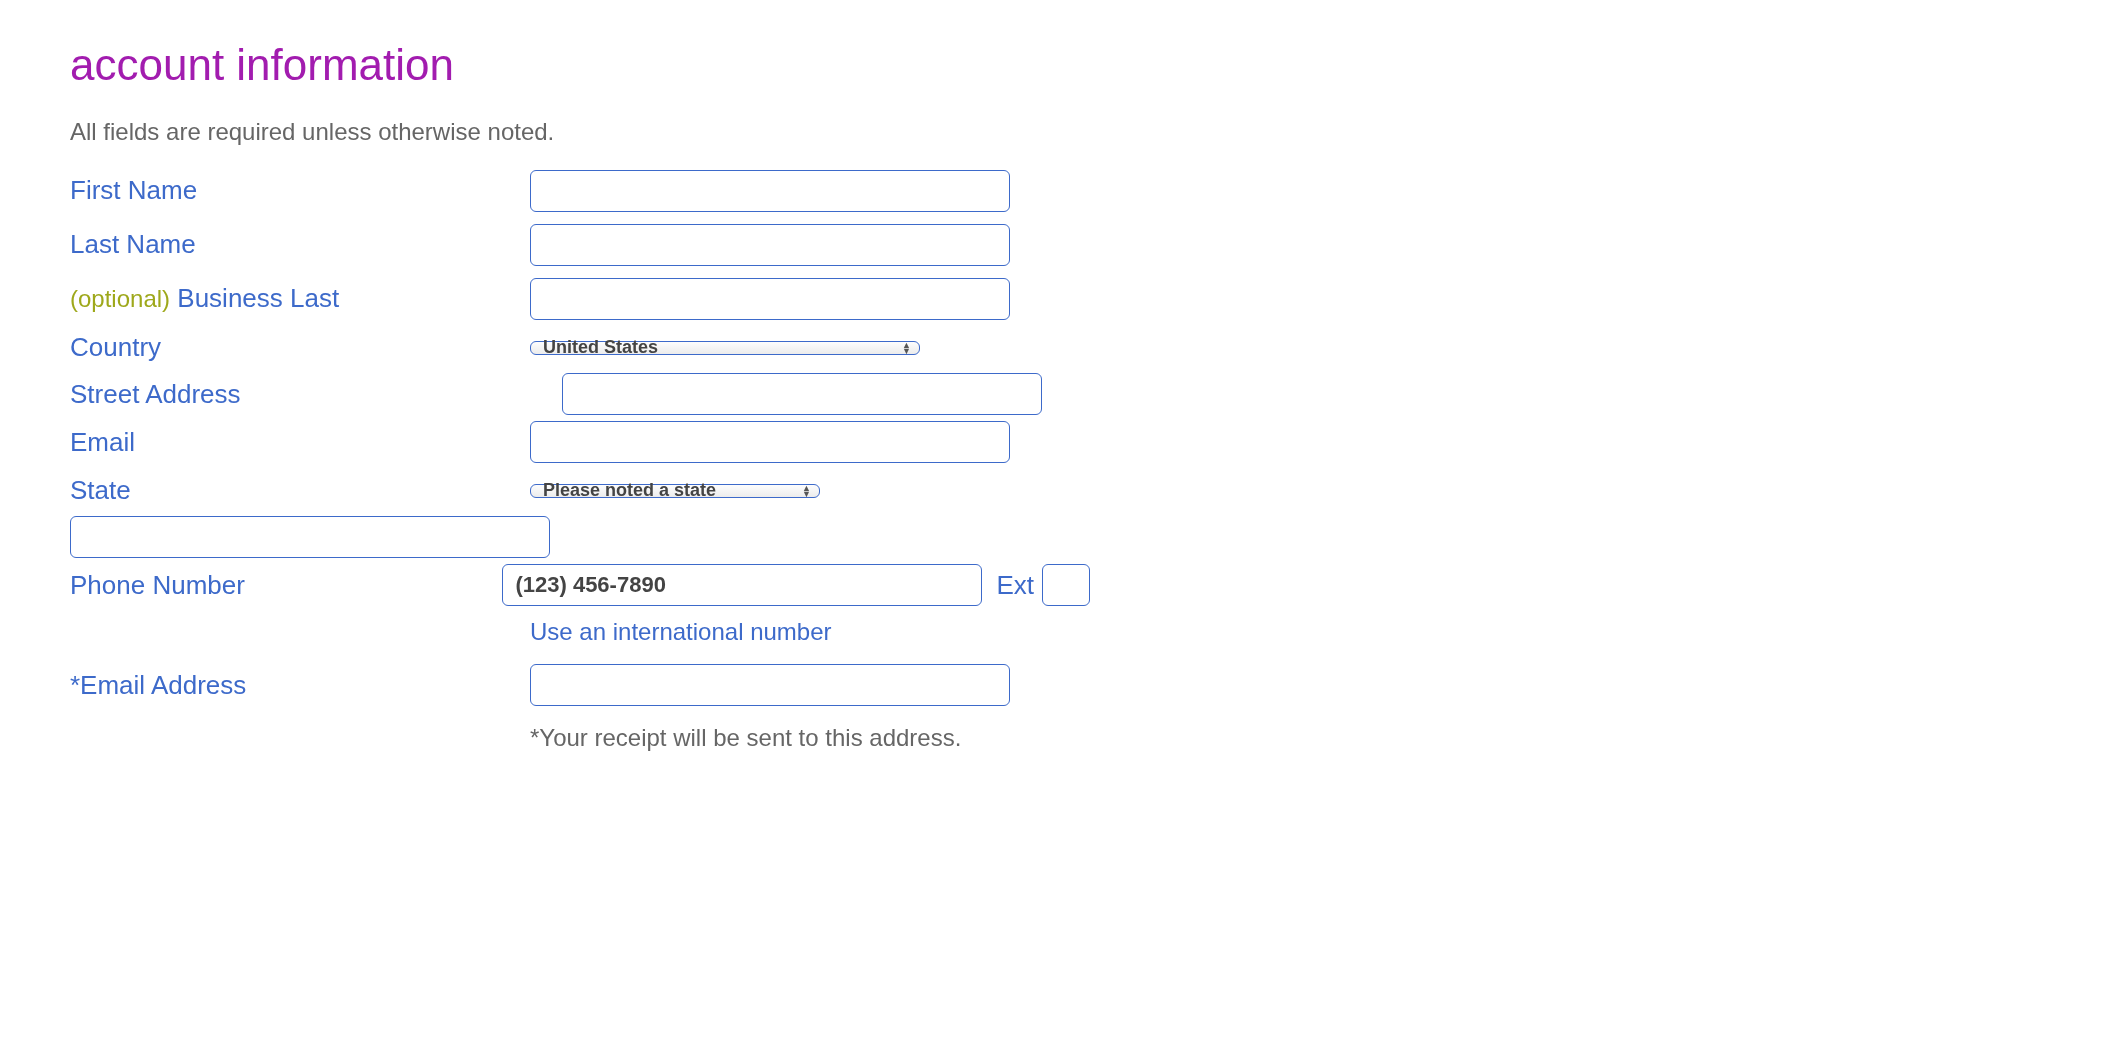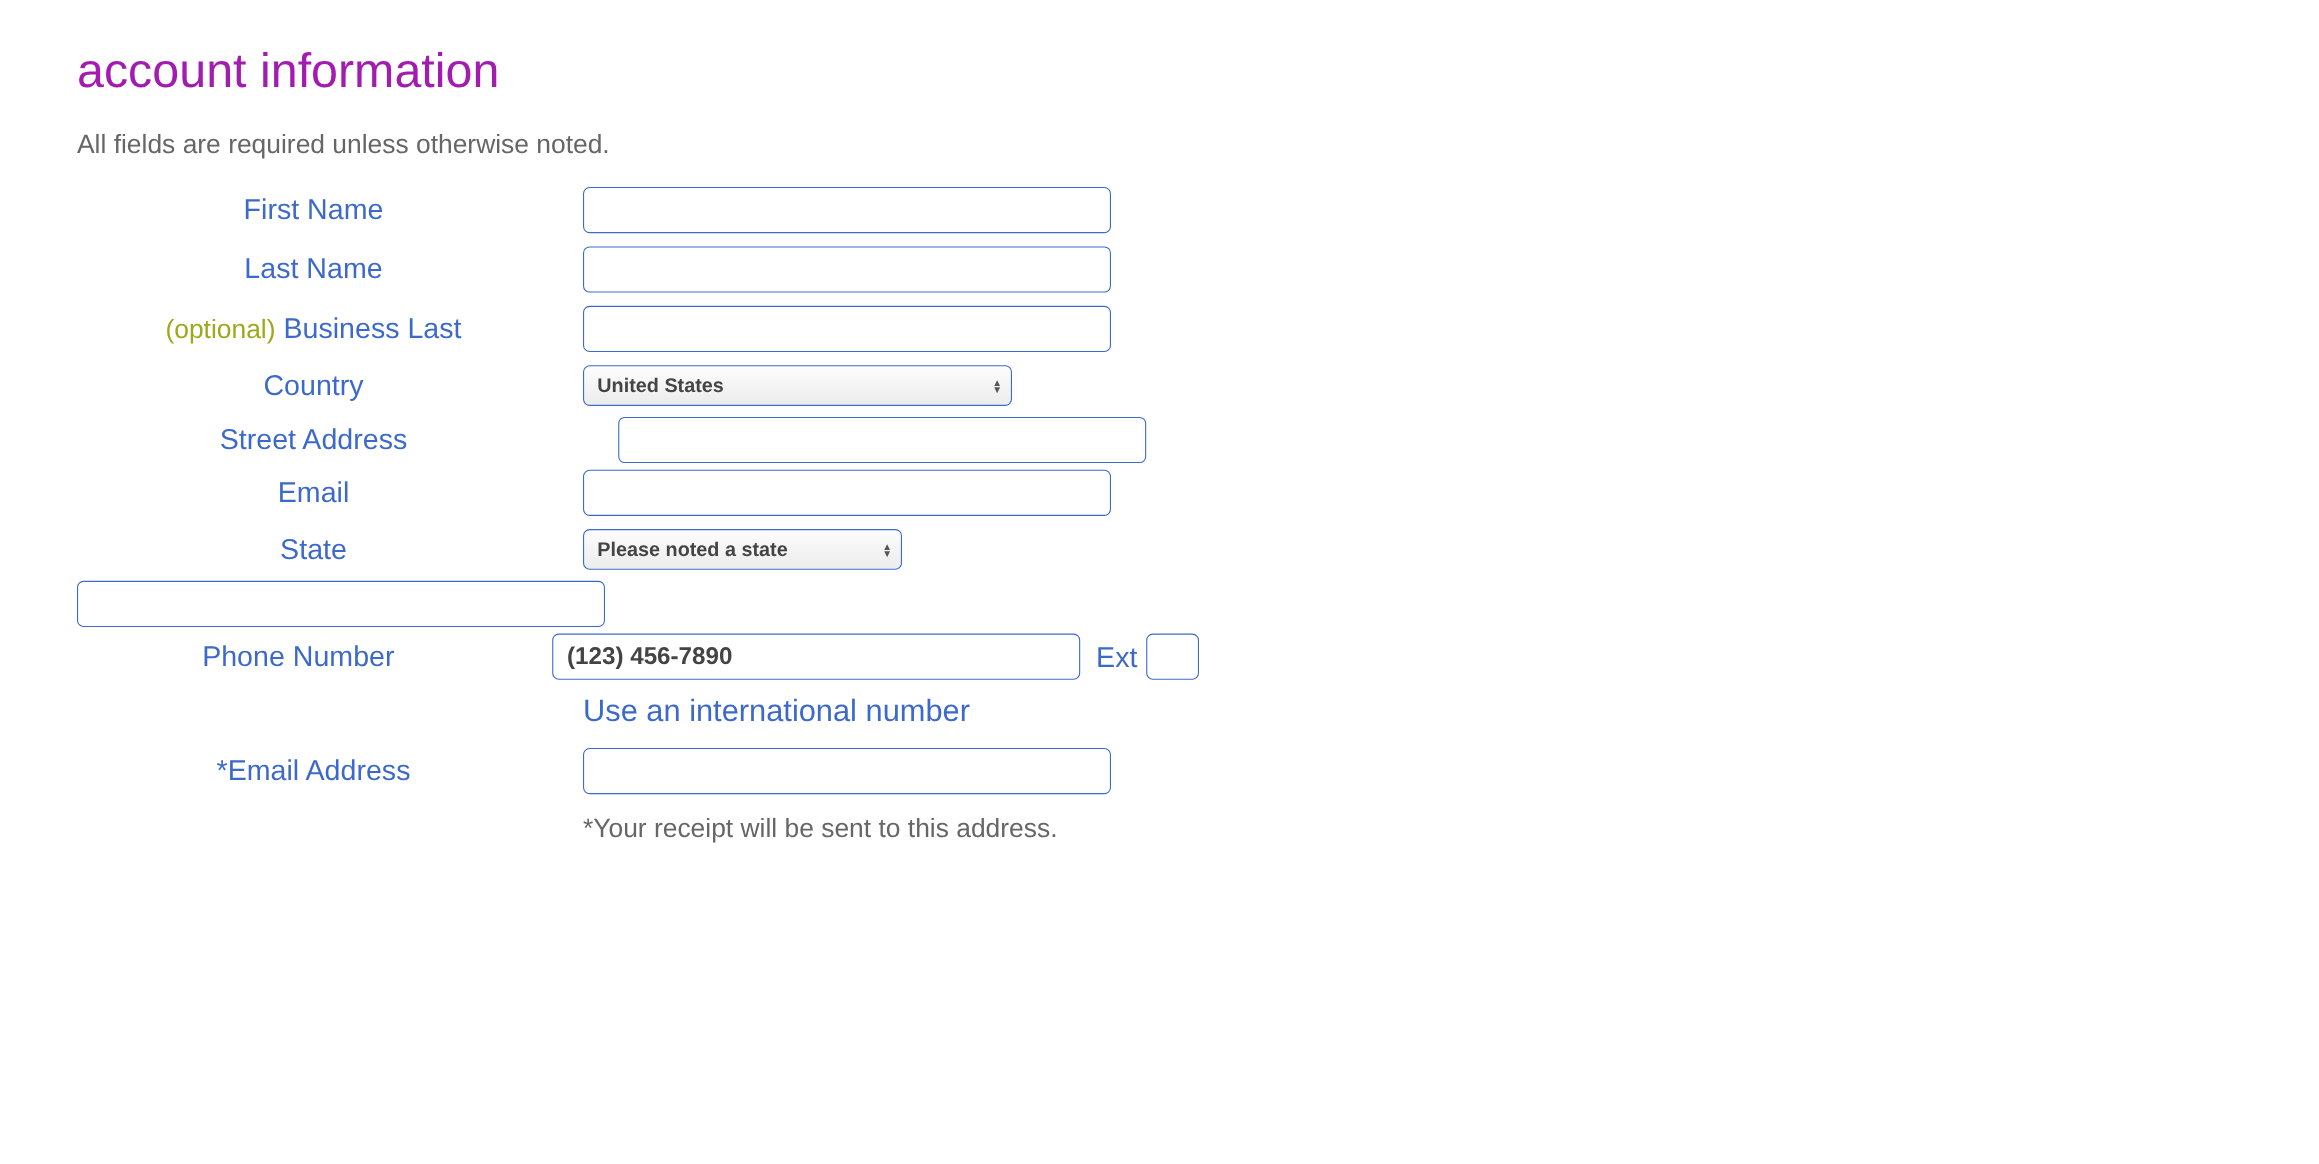--- a/index.html
+++ b/index.html
@@ -28,21 +28,21 @@
   .form {
     width: 1020px;
   }
   .row {
     display: flex;
     align-items: center;
     margin-bottom: 12px;
   }
   .label-col {
     width: 460px;
-    text-align: center;
+    text-align: left;
     padding-right: 30px;
     font-size: 26px;
     color: #3d6aca;
     font-weight: 400;
     line-height: 1.2;
   }
   .label-col .optional {
     color: #9ea81b;
     font-size: 24px;
   }
@@ -64,21 +64,21 @@
   }
   input.text-input::placeholder {
     color: #444;
     font-weight: 600;
   }
   .select-wrap {
     position: relative;
     border: 1.5px solid #3d6aca;
     border-radius: 6px;
     background: linear-gradient(#fdfdfd, #ececec);
-    height: 37px;
+    height: 14px;
     display: flex;
     align-items: center;
     padding: 0 30px 0 12px;
     font-size: 18px;
     color: #444;
     font-weight: 600;
     cursor: pointer;
   }
   .select-wide { width: 390px; }
   .select-narrow { width: 290px; }
@@ -108,21 +108,21 @@
     background: #fff;
     font-size: 20px;
     padding: 4px 6px;
     font-family: inherit;
   }
   .link-row {
     margin-top: 4px;
     margin-bottom: 18px;
   }
   .link {
-    font-size: 28px;
+    font-size: 24px;
     color: #3d6aca;
     cursor: pointer;
     text-align: right;
   }
   .footnote {
     font-size: 24px;
     color: #666;
     margin-top: 6px;
   }
 </style>

